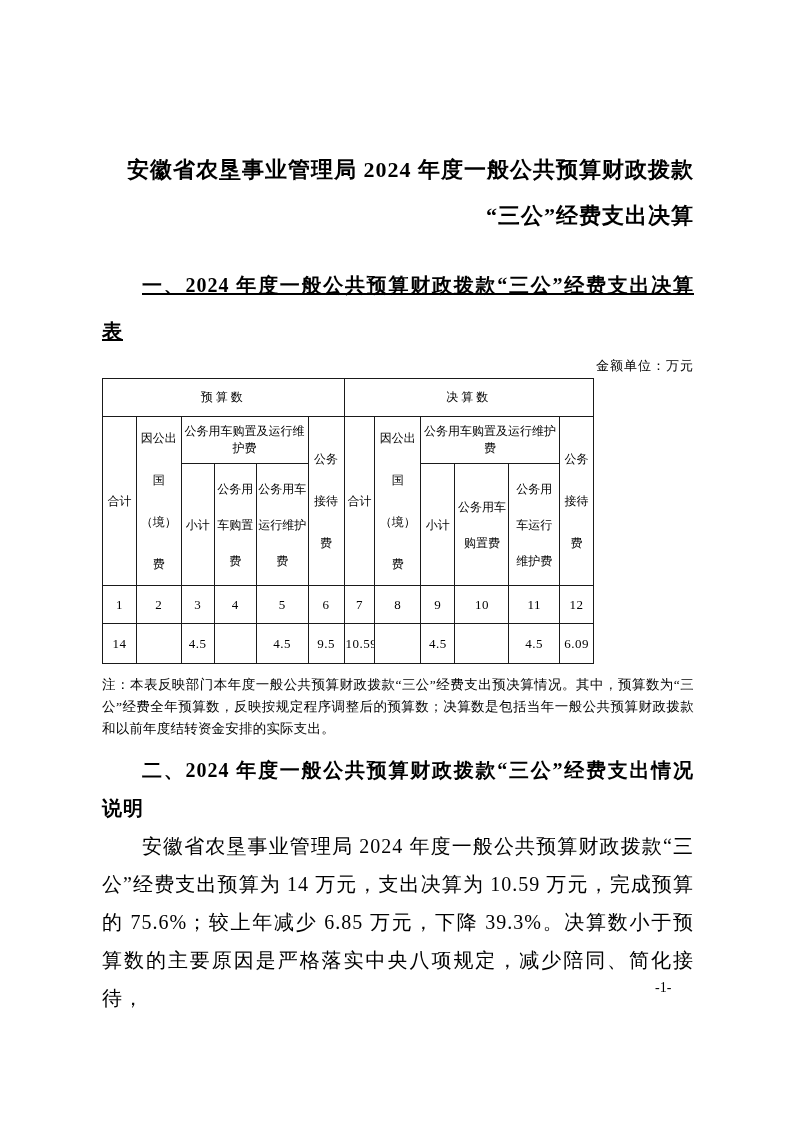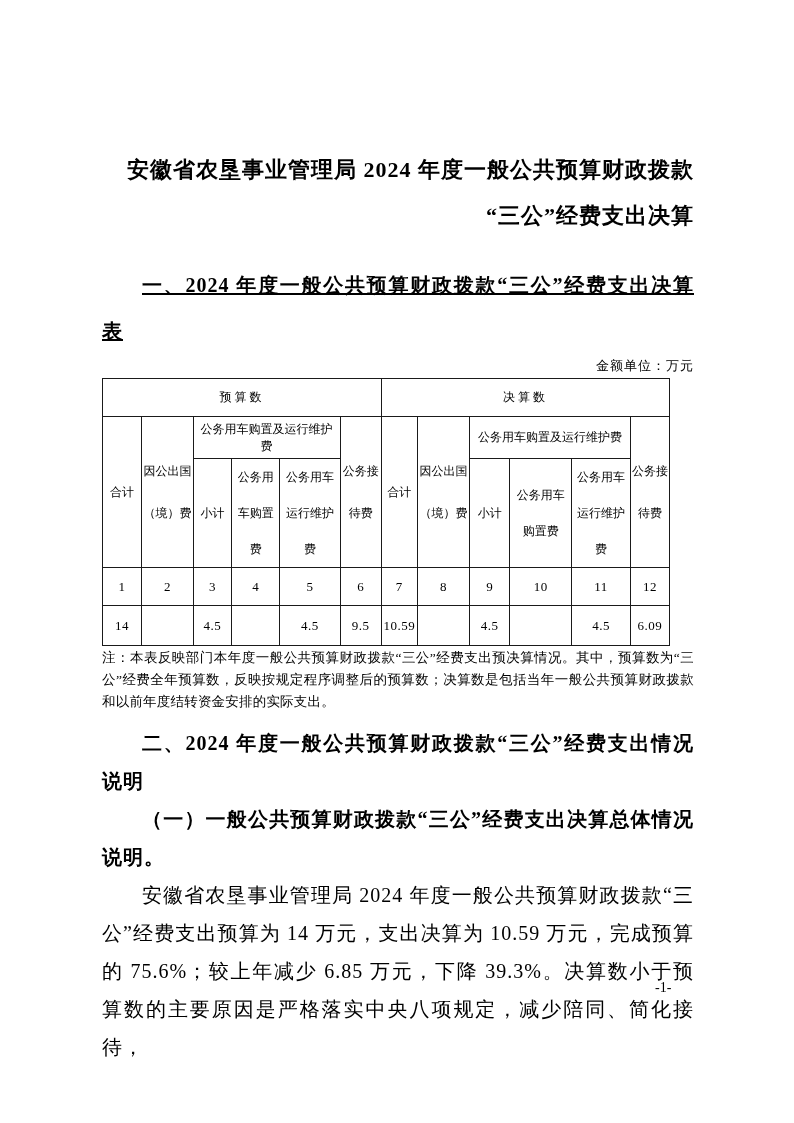--- a/index.html
+++ b/index.html
@@ -36,21 +36,21 @@
 
   .unit-label {
     height: 24px;
     line-height: 24px;
     font-size: 13px;
     text-align: right;
     letter-spacing: 1px;
   }
 
   table.expense {
-    width: 568px;
+    width: 492px;
     border-collapse: collapse;
     table-layout: fixed;
     border: 1.5px solid #1a1a1a;
   }
   table.expense td {
     border: 1px solid #1a1a1a;
     text-align: center;
     vertical-align: middle;
     font-size: 12px;
     padding: 0 1px;
@@ -61,21 +61,21 @@
   tr.row-vehicle { height: 42px; }
   tr.row-sub     { height: 78px; }
   tr.row-nums    { height: 38px; }
   tr.row-vals    { height: 40px; }
   td.group-cell { letter-spacing: 3px; font-size: 13px; }
   td.th-tall { line-height: 42px; }
   td.th-mid  { line-height: 36px; padding: 0; }
   tr.row-nums td, tr.row-vals td { font-size: 13px; letter-spacing: 0.5px; }
 
   .table-note {
-    margin-top: 1px;
+    margin-top: 10px;
     font-size: 13.5px;
     line-height: 22px;
     text-align: justify;
     letter-spacing: 0.2px;
   }
 
   .s2-heading, .sub-heading {
     font-size: 20px;
     font-weight: bold;
     line-height: 38px;
@@ -181,20 +181,19 @@
         <td>4.5</td>
         <td>6.09</td>
       </tr>
     </tbody>
       </table>
 
     <p class="table-note">注：本表反映部门本年度一般公共预算财政拨款“三公”经费支出预决算情况。其中，预算数为“三公”经费全年预算数，反映按规定程序调整后的预算数；决算数是包括当年一般公共预算财政拨款和以前年度结转资金安排的实际支出。</p>
 
     <p class="s2-heading">二、2024 年度一般公共预算财政拨款“三公”经费支出情况说明</p>
 
-    <p class="sub-heading">（一）一般公共预算财政拨款“三公”经费支出决算总体情况说明。</p>
 
     <p class="body-para">安徽省农垦事业管理局 2024 年度一般公共预算财政拨款“三公”经费支出预算为 14 万元，支出决算为 10.59 万元，完成预算的 75.6%；较上年减少 6.85 万元，下降 39.3%。决算数小于预算数的主要原因是严格落实中央八项规定，减少陪同、简化接待，</p>
 
   </div>
 
   <div class="page-number">-1-</div>
 </div>
 
 </body></html>

